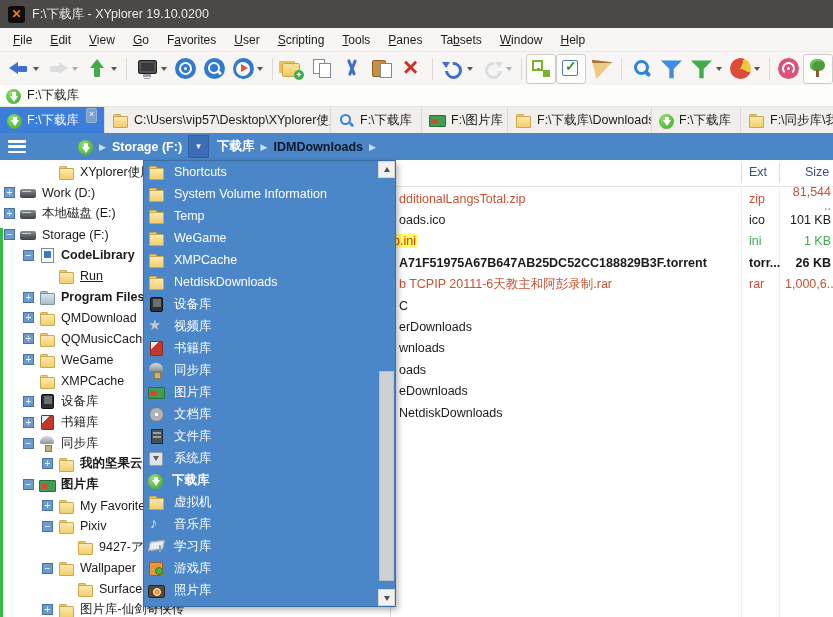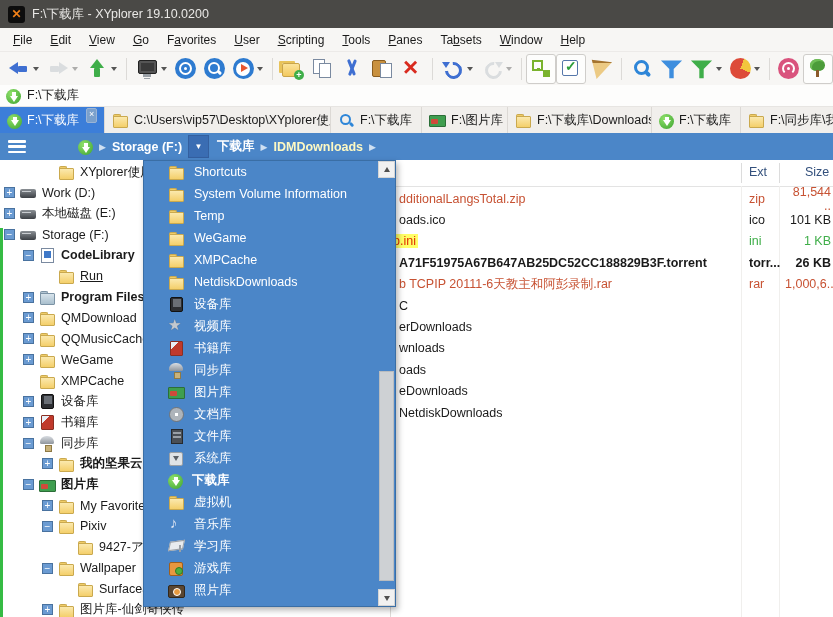--- a/index.html
+++ b/index.html
@@ -110,21 +110,21 @@
   .tabbar{position:absolute;left:0;top:107px;width:833px;height:26px;background:#f1efec;display:flex;border-bottom:1px solid #e0ddd9;}
   .tab{display:flex;align-items:center;gap:5px;padding:0 7px;border-right:1px solid #dcd9d5;box-sizing:border-box;white-space:nowrap;overflow:hidden;font-size:12.5px;flex:none;}
   .tab.active{background:#3c7ed9;color:#fff;}
   .tab-close{width:13px;height:13px;background:#7aa0cc;border:1px solid #9ab4d6;color:#fff;font-size:9px;line-height:11px;text-align:center;border-radius:2px;margin-left:2px;align-self:flex-start;margin-top:1px;}
   
   .crumbbar{position:absolute;left:0;top:133px;width:833px;height:27px;background:#4b86c8;display:flex;align-items:center;color:#fff;}
   .hamburger{width:18px;height:13px;margin:0 8px 0 8px;display:flex;flex-direction:column;justify-content:space-between;}
   .hamburger span{display:block;height:2.5px;background:#fff;border-radius:1px;}
   .crumb-sep{color:#cfe0f2;font-size:9px;margin:0 6px;}
   .crumb{font-weight:bold;font-size:12.5px;}
-  .crumb.dim{color:#fef9c3;}
+  .crumb.dim{color:#0f172a;}
   .crumb-dd{width:19px;height:21px;background:#3a6db3;border:1px solid #30599399;margin-left:6px;display:flex;align-items:center;justify-content:center;font-size:8px;color:#fff;}
   
   .treepanel{position:absolute;left:0;top:160px;width:390px;height:457px;background:#fff;overflow:hidden;}
   .greenline{position:absolute;left:0;top:228px;width:3px;height:389px;background:#35bb44;z-index:5;}
   .trow{position:absolute;height:20px;display:flex;align-items:center;gap:5px;white-space:nowrap;}
   .trow .tlabel{font-size:12.5px;}
   .trow.bold .tlabel{font-weight:bold;}
   .exp{width:11px;height:11px;background:#6b9bd2;border:1px solid #49729f;color:#fff;font-size:10px;line-height:9px;text-align:center;box-sizing:border-box;flex:none;}
   .filepanel{position:absolute;left:390px;top:160px;width:444px;height:457px;background:#fff;border-left:1px solid #dedcd9;box-sizing:border-box;}
   .flheader{position:absolute;left:0;top:0;width:100%;height:26px;border-bottom:1px solid #e3e3e3;background:#fff;}
@@ -134,21 +134,21 @@
   .frow{position:absolute;height:21px;display:flex;align-items:center;width:100%;}
   .fname{padding-left:8px;white-space:nowrap;font-size:12.5px;}
   .fext{position:absolute;left:358px;font-size:12.5px;}
   .fsize{position:absolute;left:394px;width:46px;text-align:right;font-size:12.5px;}
   .c-red{color:#c75233;}
   .c-green{color:#3fae49;}
   .c-black{color:#1a1a1a;}
   .c-hl{color:#e03000;background:#ffff66;padding:0 2px;}
   
   .dropdown{position:absolute;left:143px;top:160px;width:253px;height:447px;background:#4b86c8;border:1px solid #3a6ea5;box-shadow:2px 3px 6px rgba(0,0,0,.3);box-sizing:border-box;z-index:50;}
-  .ditem{height:22px;display:flex;align-items:center;gap:9px;padding-left:24px;color:#fff;font-size:12.5px;white-space:nowrap;}
+  .ditem{height:22px;display:flex;align-items:center;gap:9px;padding-left:4px;color:#fff;font-size:12.5px;white-space:nowrap;}
   .ditem.bold{font-weight:bold;}
   .dscroll{position:absolute;right:0;top:0;width:17px;height:100%;}
   .sbtn{position:absolute;left:0;width:17px;height:17px;background:#f1f1f1;border:1px solid #d5d5d5;box-sizing:border-box;}
   .sbtn.up{top:0;}
   .sbtn.down{bottom:0;}
   .sbtn::after{content:"";position:absolute;left:4.5px;border:3.5px solid transparent;}
   .sbtn.up::after{top:5px;border-bottom:5px solid #505050;border-top:none;}
   .sbtn.down::after{top:6px;border-top:5px solid #505050;border-bottom:none;}
   .sthumb{position:absolute;left:1px;top:210px;width:15px;height:210px;background:#ced1d4;border:1px solid #b9bcbf;box-sizing:border-box;}
 </style>

